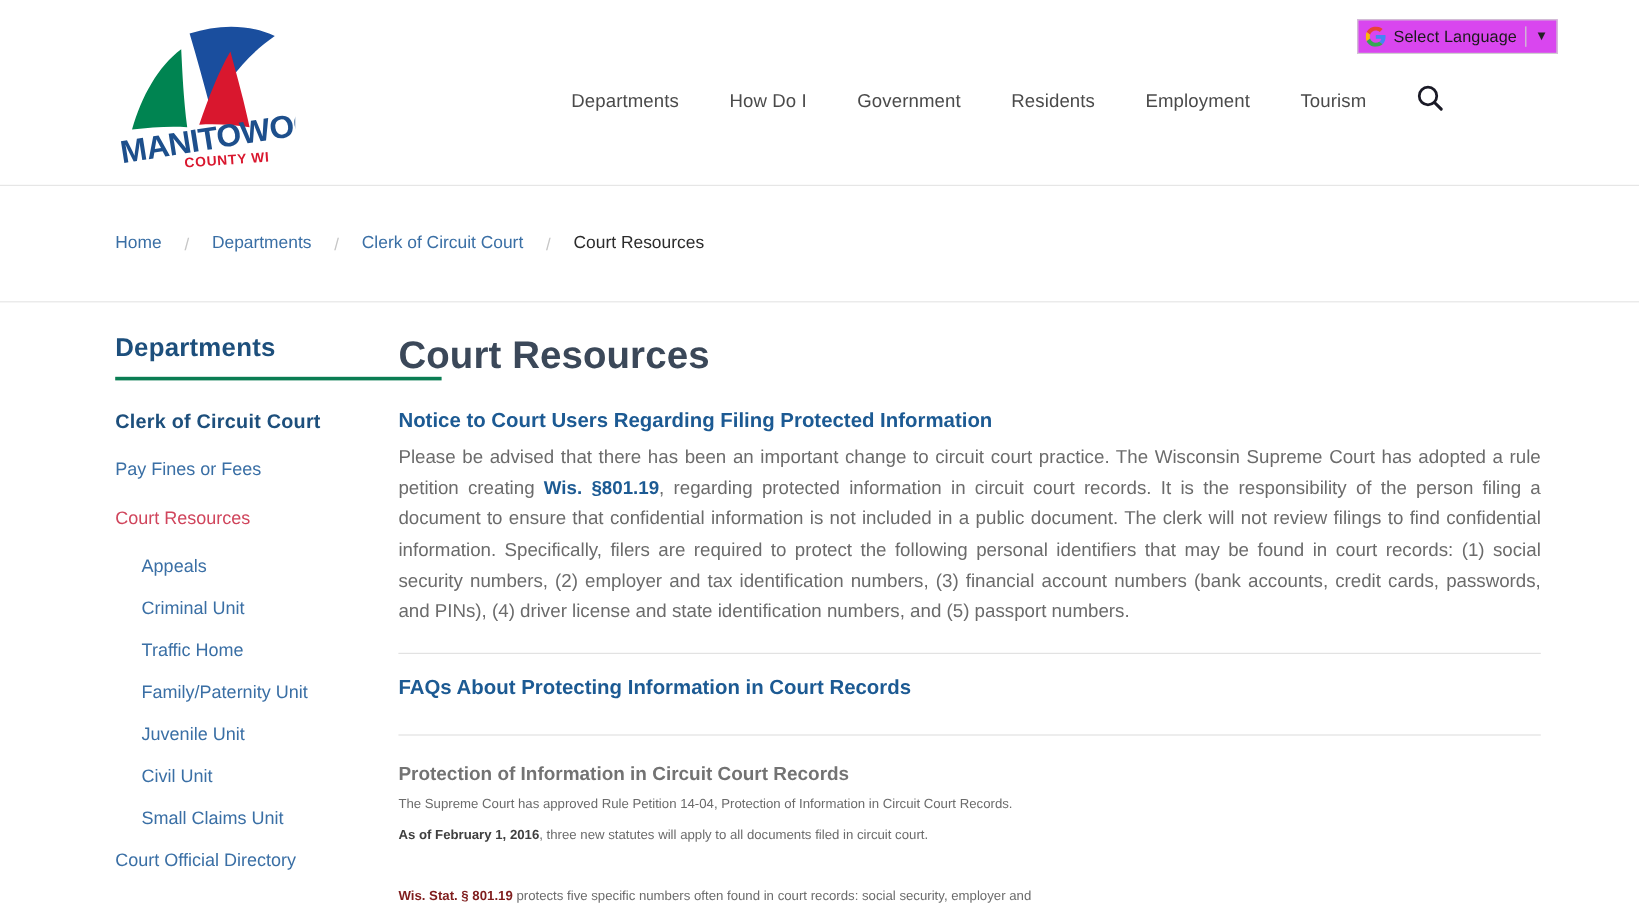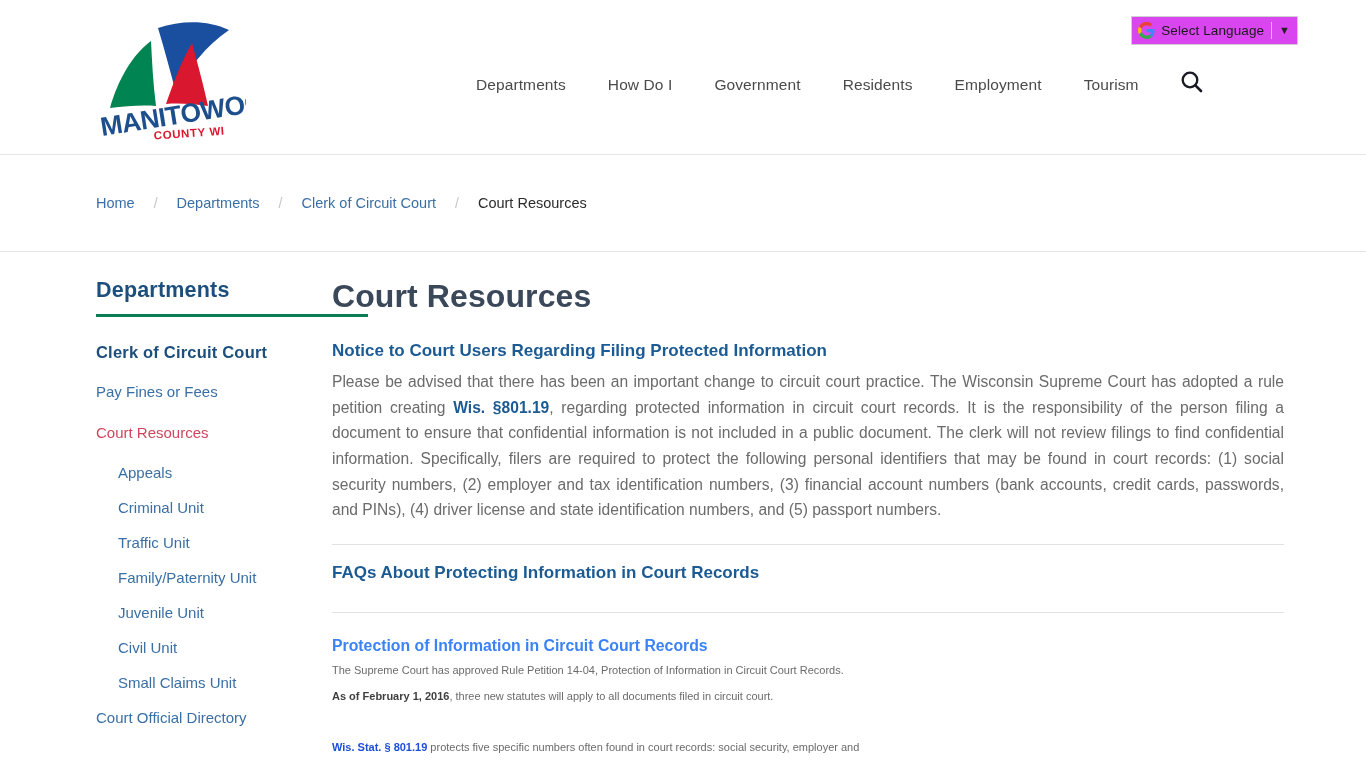--- a/index.html
+++ b/index.html
@@ -202,21 +202,21 @@
   .hr {
     height: 1px;
     background: #e2e2e2;
     border: 0;
     margin: 21px 0 0 0;
   }
   .faq-wrap { padding: 17px 0 0 0; }
   .sub-head {
     font-size: 15.8px;
     font-weight: bold;
-    color: #3b82f6;
+    color: #737373;
     line-height: 1.35;
     margin: 22px 0 2px 0;
   }
   .plain {
     font-size: 11px;
     line-height: 25.6px;
     color: #6b6b6b;
     margin: 0;
   }
   .plain b { color: #3f3f3f; }
@@ -290,21 +290,21 @@
 
   <aside class="sidebar">
     <h2 class="side-title">Departments</h2>
     <div class="side-rule"></div>
     <div class="side-head">Clerk of Circuit Court</div>
 
     <a class="side-link" href="#">Pay Fines or Fees</a>
     <a class="side-link active" href="#">Court Resources</a>
     <a class="side-link sub" href="#">Appeals</a>
     <a class="side-link sub" href="#">Criminal Unit</a>
-    <a class="side-link sub" href="#">Traffic Unit</a>
+    <a class="side-link sub" href="#">Traffic Home</a>
     <a class="side-link sub" href="#">Family/Paternity Unit</a>
     <a class="side-link sub" href="#">Juvenile Unit</a>
     <a class="side-link sub" href="#">Civil Unit</a>
     <a class="side-link sub" href="#">Small Claims Unit</a>
     <a class="side-link" href="#">Court Official Directory</a>
   </aside>
 
   <main class="content">
     <h1 class="page-title">Court Resources</h1>
 
@@ -319,15 +319,15 @@
     </div>
 
     <hr class="hr">
 
     <div class="sub-head">Protection of Information in Circuit Court Records</div>
     <p class="plain">
       <span>The Supreme Court has approved Rule Petition 14-04, Protection of Information in Circuit Court Records.</span><br>
       <b>As of February 1, 2016</b><span>, three new statutes will apply to all documents filed in circuit court.</span>
     </p>
 
-    <p class="plain tail"><a class="lk" href="#" style="color:#1d4ed8;font-weight:bold;text-decoration:none;">Wis. Stat. § 801.19</a><span> protects five specific numbers often found in court records: social security, employer and</span></p>
+    <p class="plain tail"><a class="lk" href="#" style="color:#7f1d1d;font-weight:bold;text-decoration:none;">Wis. Stat. § 801.19</a><span> protects five specific numbers often found in court records: social security, employer and</span></p>
   </main>
 </div>
 
 </body></html>

